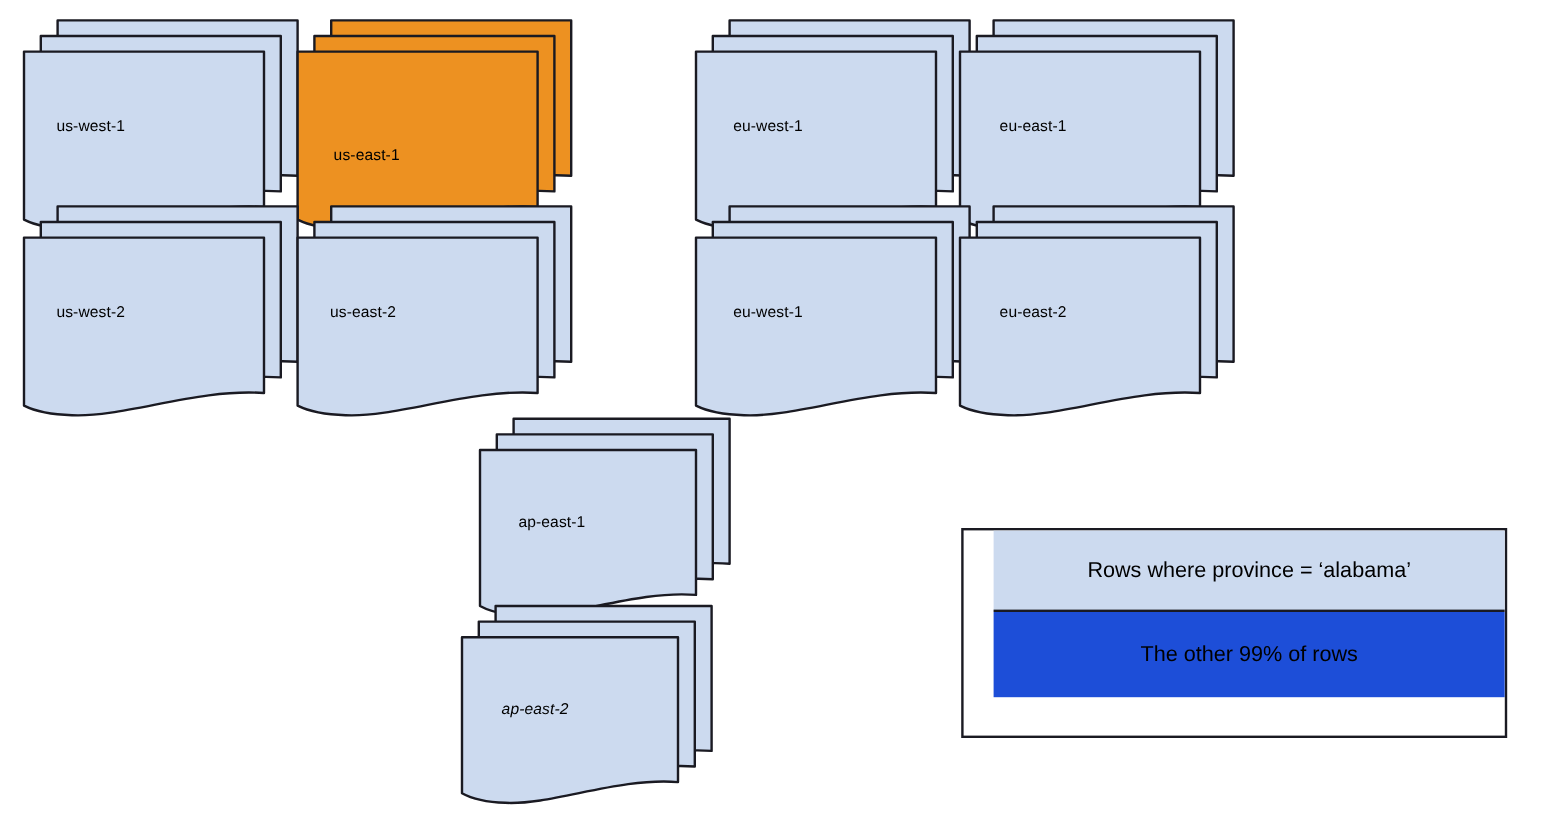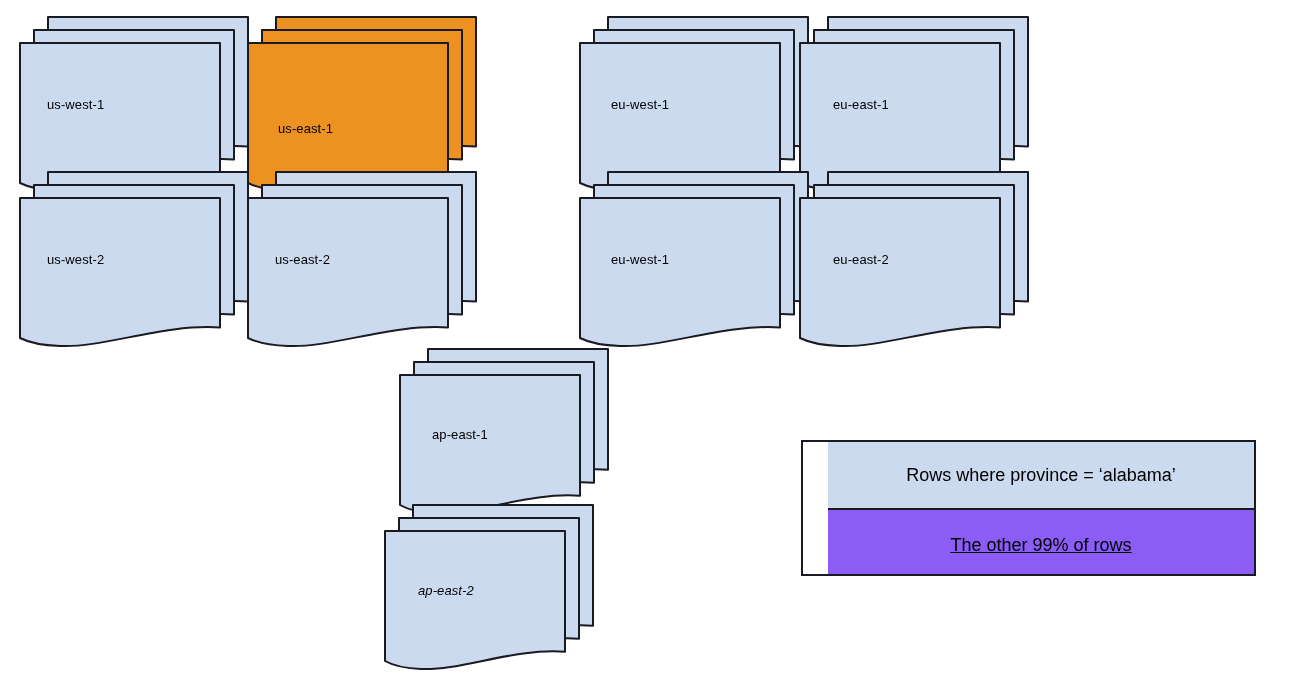--- a/index.html
+++ b/index.html
@@ -182,25 +182,25 @@
           </g>
           <g transform="translate(14,13)">
             <path d="M 0 0 L 180 0 L 180 120.75 C 129.60 116.75, 75.60 140.00, 36.00 138.00 C 21.60 137.50, 9.00 135.00, 0 130.00 Z" fill="#ccdaef" stroke="#1a1a22" stroke-width="2" stroke-linejoin="round"></path>
           </g>
           <g transform="translate(0,26)">
             <path d="M 0 0 L 180 0 L 180 120.75 C 129.60 116.75, 75.60 140.00, 36.00 138.00 C 21.60 137.50, 9.00 135.00, 0 130.00 Z" fill="#ccdaef" stroke="#1a1a22" stroke-width="2" stroke-linejoin="round"></path>
           </g>
         </svg>
       </div>
     </div>
-  <div id="legend-layer" class="legend" style="left: 801px; top: 440px; width: 455px; height: 136px; padding-left: 25px;">
+  <div id="legend-layer" class="legend" style="left: 801px; top: 440px; width: 455px; height: 175px; padding-left: 25px;">
       <div class="legend-row top" style="background: rgb(204, 218, 239); height: 68px;">
         <span>Rows where province = ‘alabama’</span>
       </div>
-      <div class="legend-row" style="background: #8b5cf6; height: 71px; text-decoration: underline;">
+      <div class="legend-row" style="background: #1d4ed8; height: 71px;">
         <span>The other 99% of rows</span>
       </div>
     </div>
 <div class="stack-label" style="left: 47px; top: 98px;">us-west-1</div>
     <div class="stack-label" style="left: 278px; top: 98px; margin-top: 24px;">us-east-1</div>
     <div class="stack-label" style="left: 611px; top: 98px;">eu-west-1</div>
     <div class="stack-label" style="left: 833px; top: 98px;">eu-east-1</div>
     <div class="stack-label" style="left: 47px; top: 253px;">us-west-2</div>
     <div class="stack-label" style="left: 275px; top: 253px;">us-east-2</div>
     <div class="stack-label" style="left: 611px; top: 253px;">eu-west-1</div>

